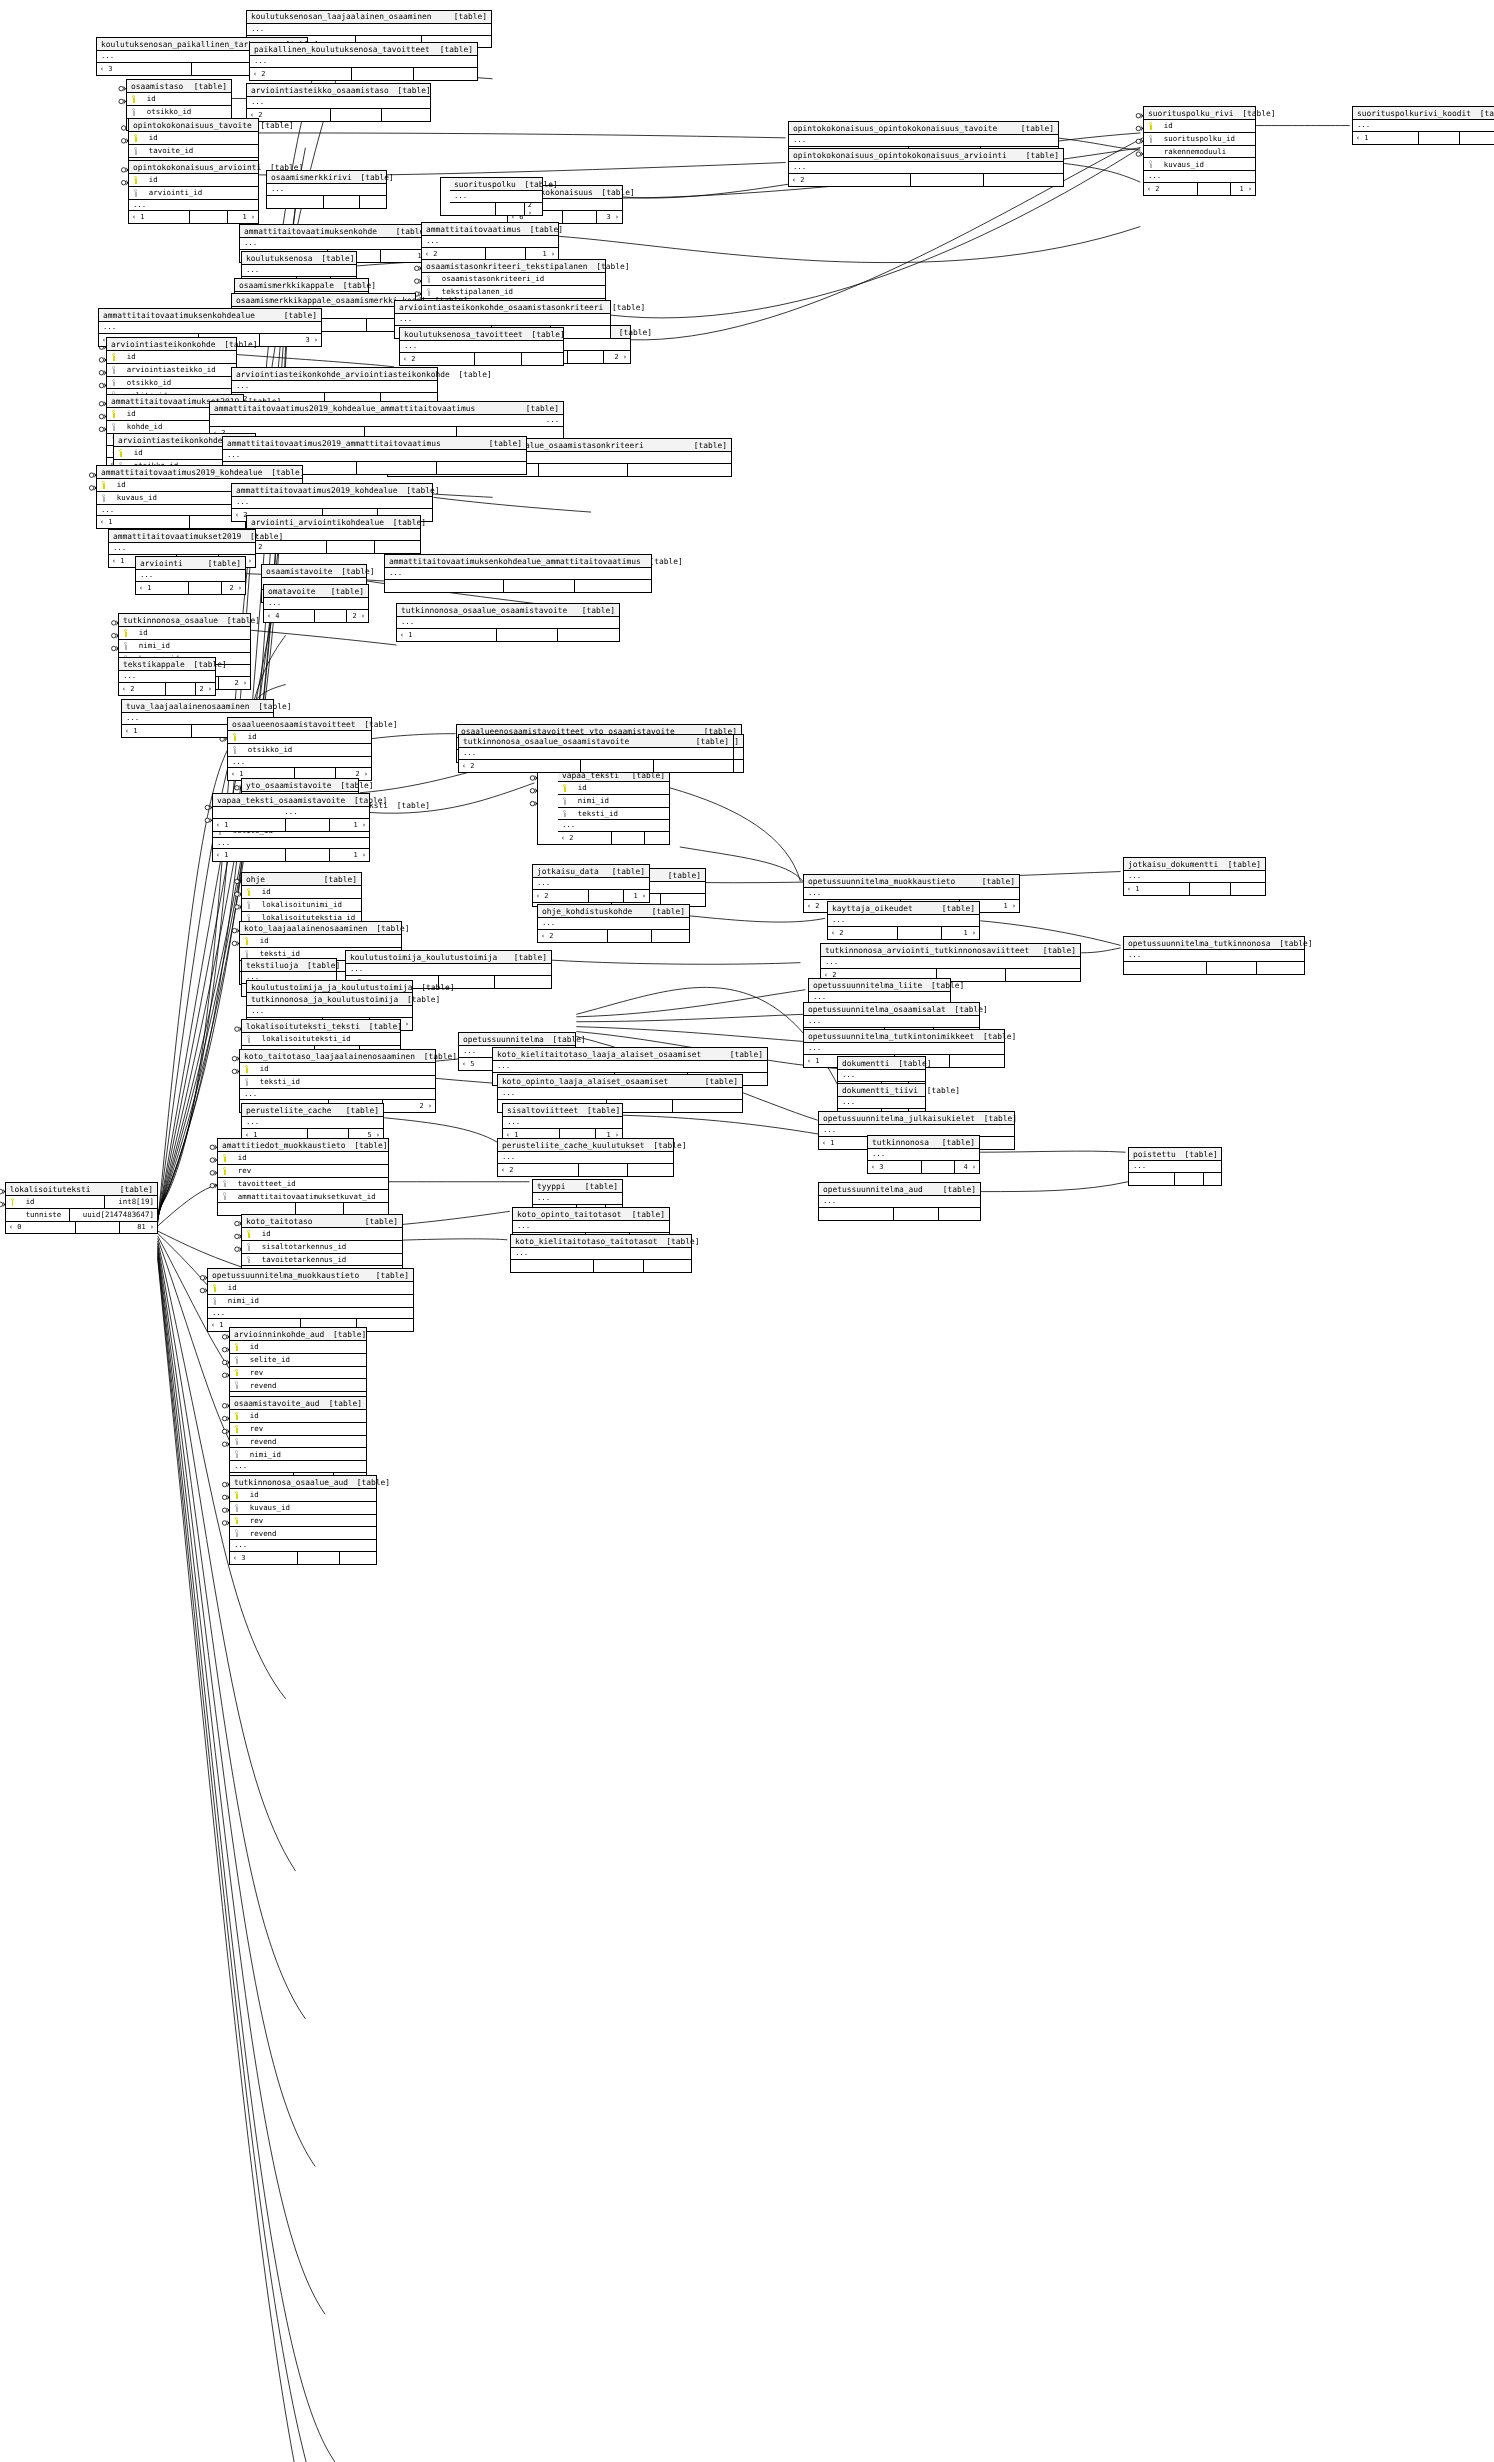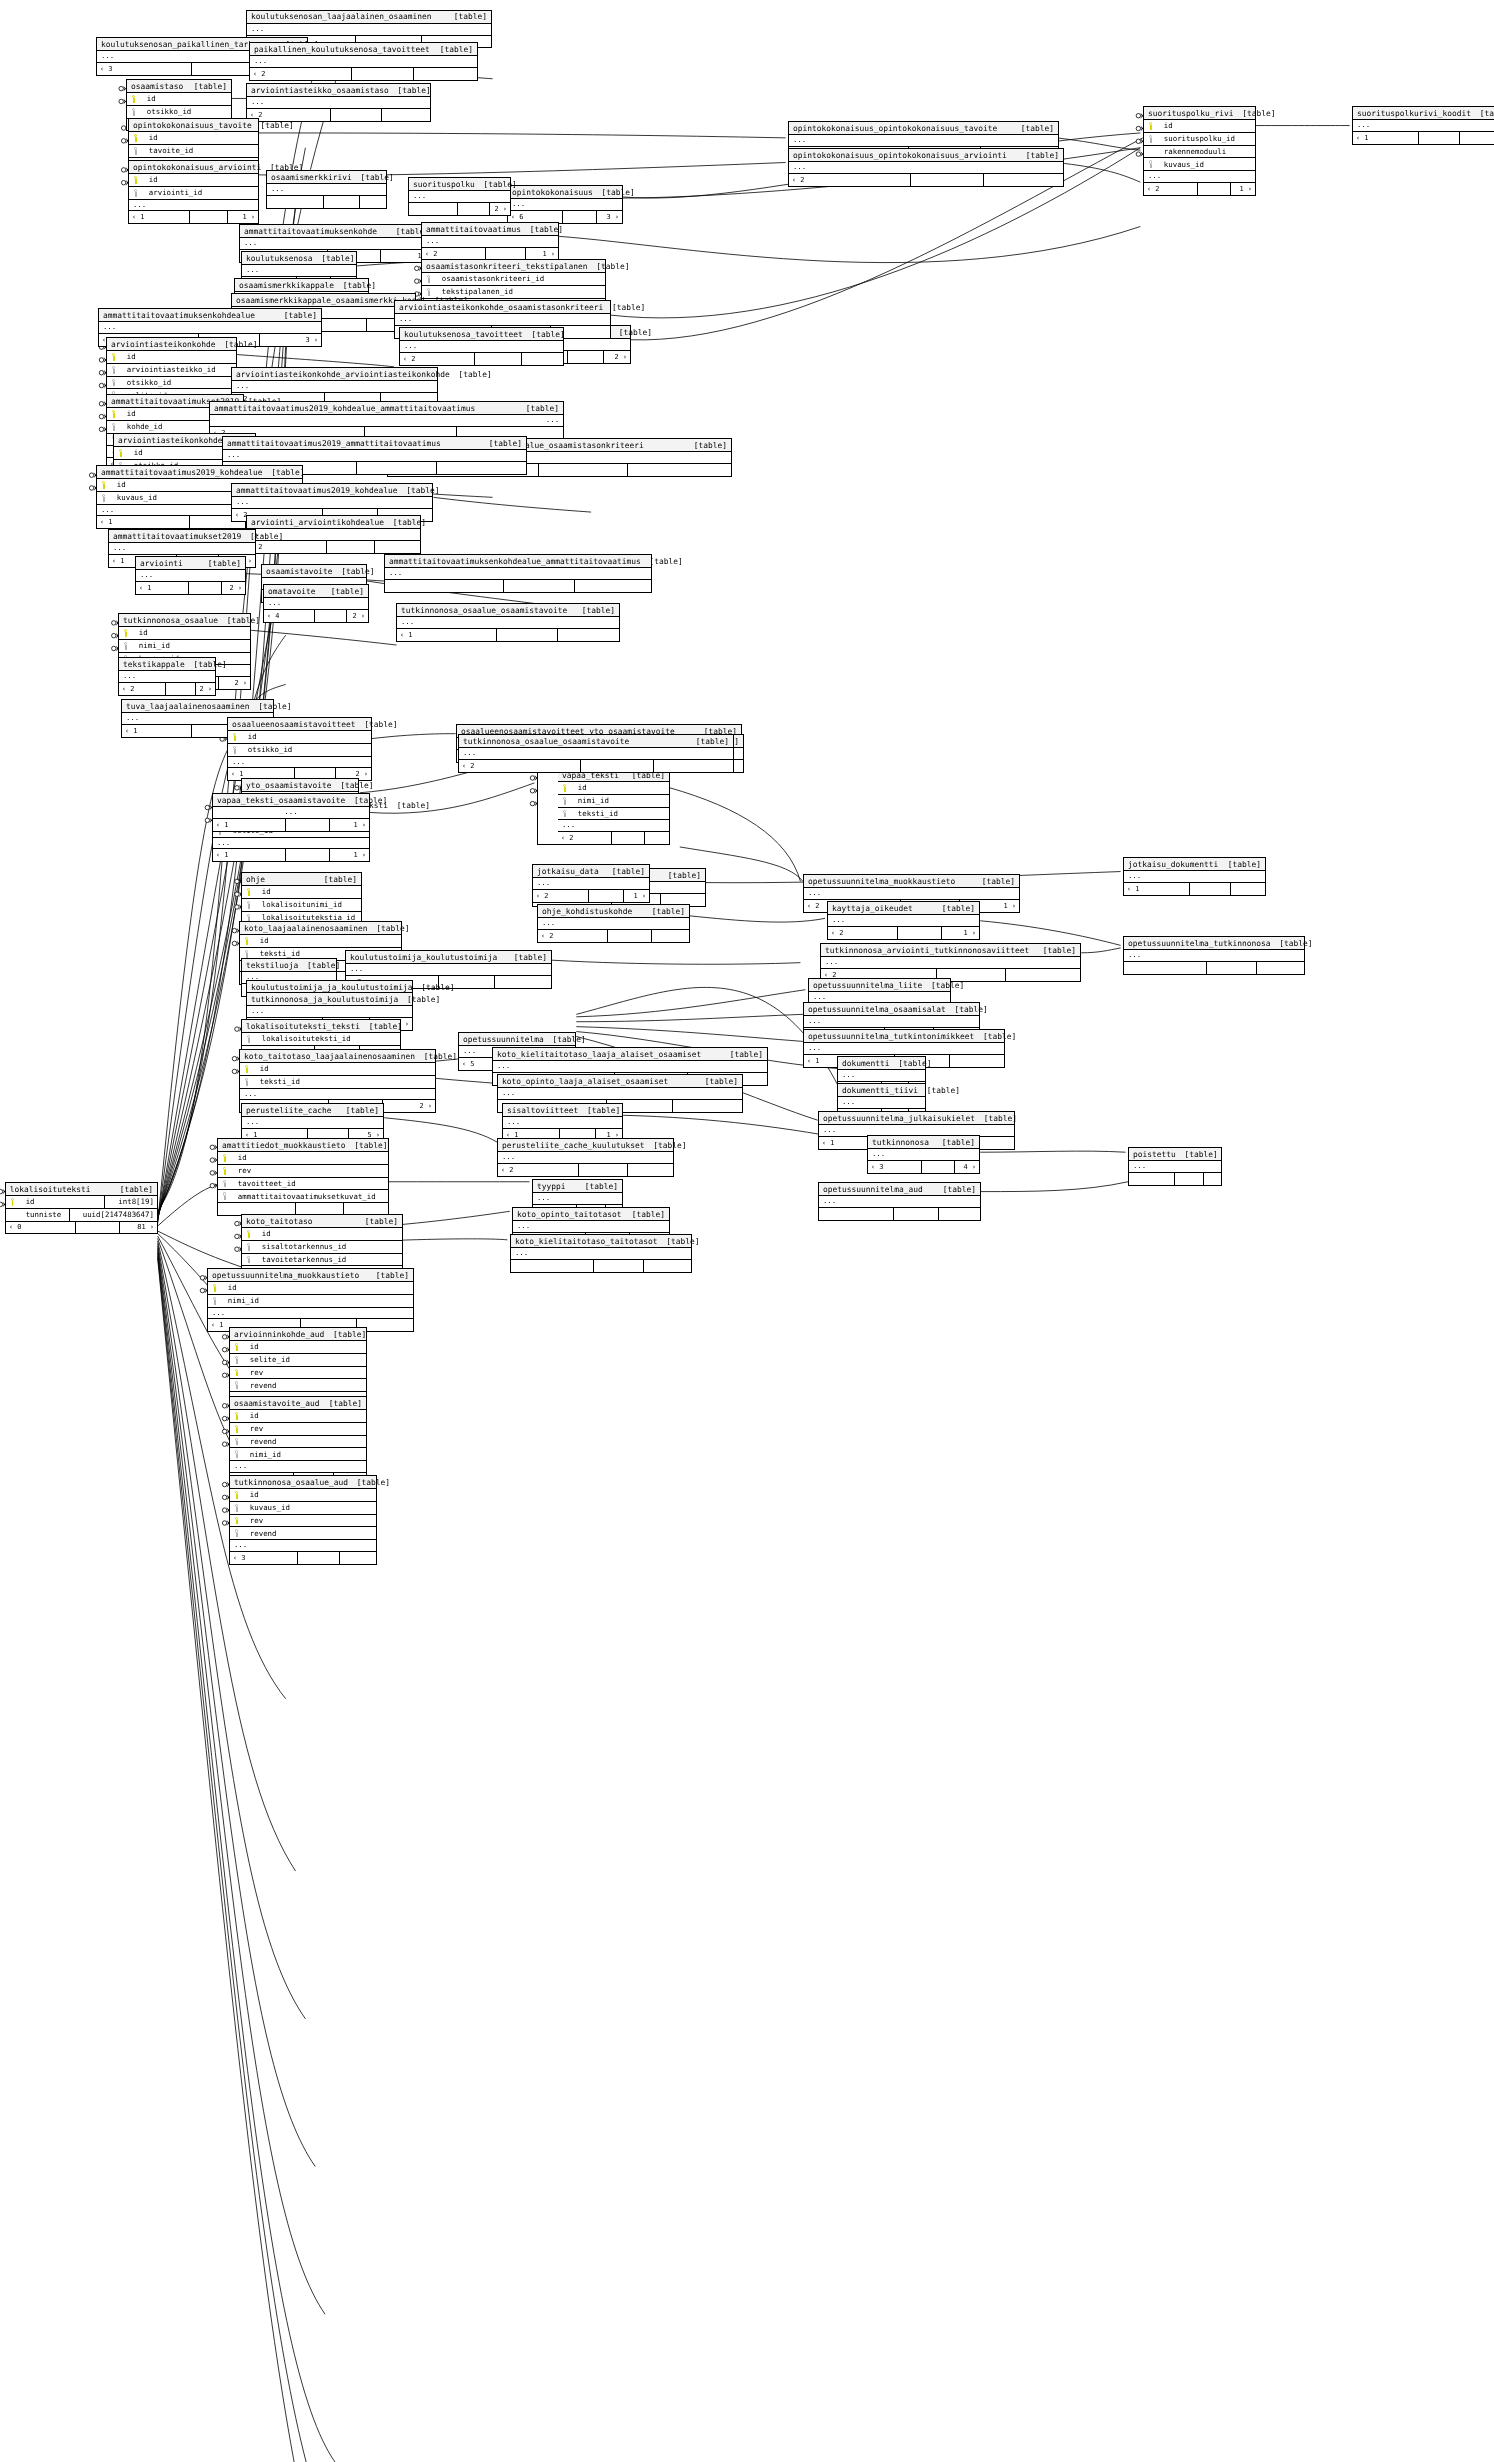--- a/index.html
+++ b/index.html
@@ -463,21 +463,21 @@
         <span class="nm">opintokokonaisuus</span>
         <span class="tg">[table]</span>
       </div>
       <div class="ell">...</div>
       <div class="ftr">
         <div class="f1">‹ 6</div>
         <div class="f2"></div>
         <div class="f3">3 ›</div>
       </div>
     </div>
-    <div class="tbl" style="left: 408px; top: 177px; width: 103px;">
+    <div class="tbl" style="left: 440px; top: 177px; width: 103px; padding-left: 9px;">
       <div class="hdr">
         <span class="nm">suorituspolku</span>
         <span class="tg">[table]</span>
       </div>
       <div class="ell">...</div>
       <div class="ftr">
         <div class="f1"></div>
         <div class="f2"></div>
         <div class="f3">2 ›</div>
       </div>

